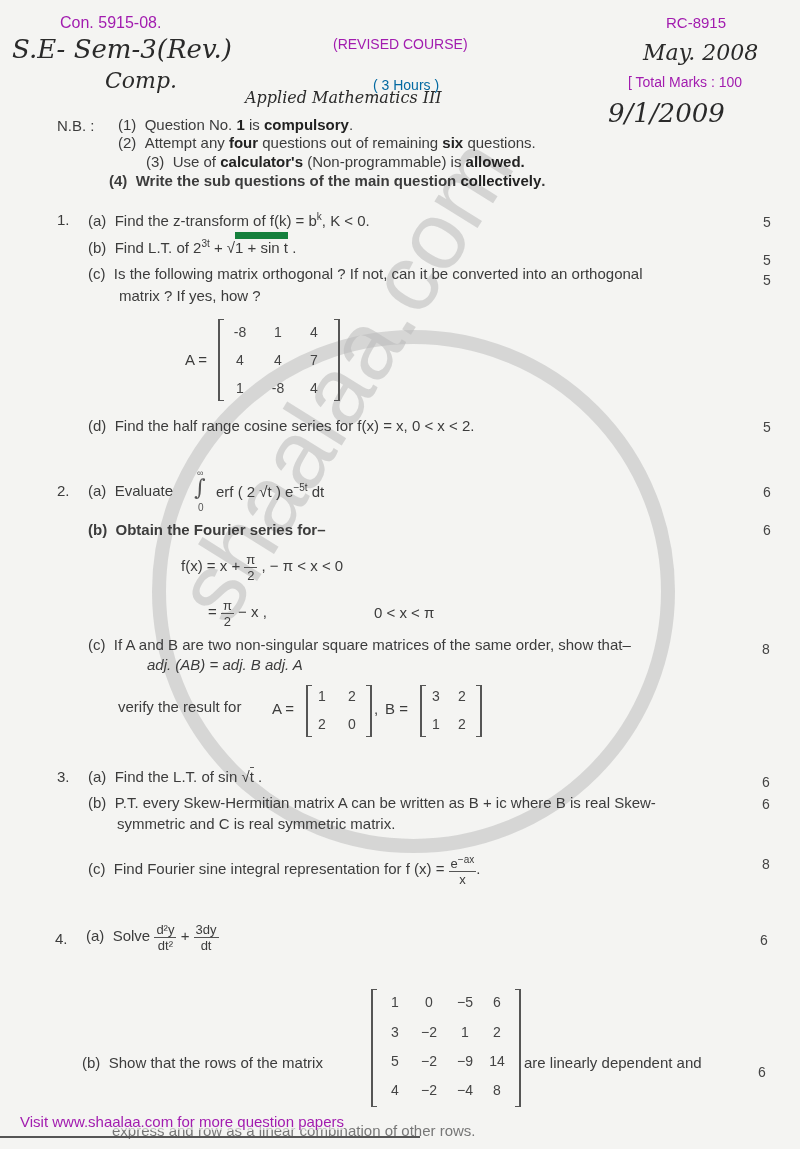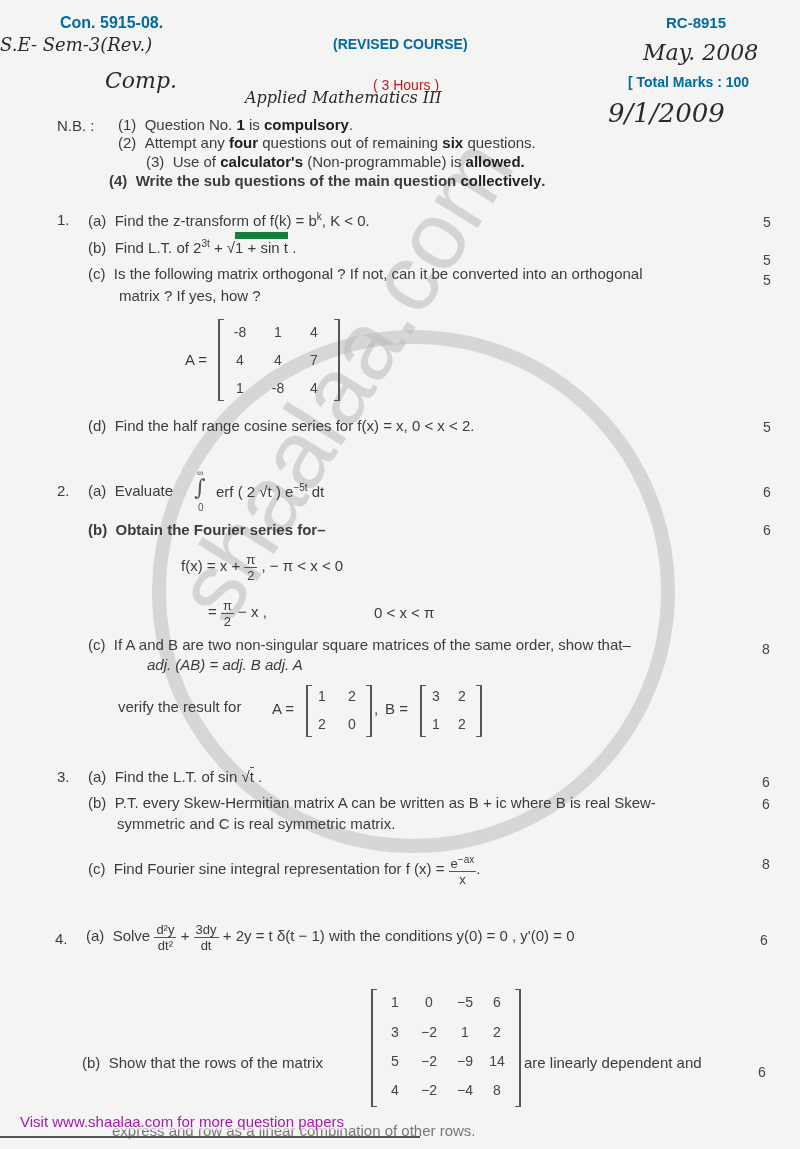--- a/index.html
+++ b/index.html
@@ -3,21 +3,21 @@
 <meta charset="utf-8">
 <style>
   html, body { margin: 0; padding: 0; }
   body {
     width: 800px; height: 1149px; position: relative; overflow: hidden;
     background: #f4f4f2;
     font-family: "Liberation Sans", sans-serif;
     color: #3a3a3a;
   }
   .abs { position: absolute; white-space: nowrap; }
-  .hdr { font-size: 15px; font-weight: bold; color: #0369a1; }
+  .hdr { font-size: 15px; font-weight: normal; color: #a21caf; }
   .hand { font-family: "DejaVu Serif", serif; font-style: italic; color: #2a2a2a; }
   .t { font-size: 15px; color: #3c3c3c; }
   .nb { font-size: 15px; color: #3c3c3c; }
   .marks { font-size: 14px; color: #444; }
   b { color: #222; }
   sup { font-size: 10px; }
   .mat { position: absolute; border-left: 2px solid #555; border-right: 2px solid #555; }
   .mat:before, .mat:after { content: ""; position: absolute; top: -1px; bottom: -1px; width: 6px; border-top: 1.5px solid #555; border-bottom: 1.5px solid #555; }
   .mat:before { left: -2px; }
   .mat:after { right: -2px; }
@@ -38,24 +38,24 @@
 </style>
 </head>
 <body>
 
 <div class="watermark-circle"></div>
 <div class="abs watermark-text">shaalaa.com</div>
 
 <div class="abs hdr" style="left:60px;top:14px;font-size:16px;">Con. 5915-08.</div>
 <div class="abs hdr" style="left:333px;top:36px;font-size:14px;">(REVISED COURSE)</div>
 <div class="abs hdr" style="left:666px;top:14px;">RC-8915</div>
-<div class="abs" style="left:373px;top:77px;font-size:14px;color:#b91c1c;">( 3 Hours )</div>
+<div class="abs" style="left:373px;top:77px;font-size:14px;color:#0369a1;">( 3 Hours )</div>
 <div class="abs hdr" style="left:628px;top:74px;font-size:14px;">[ Total Marks : 100</div>
 
-<div class="abs hand" style="left:0;top:34px;font-size:18px;">S.E- Sem-3(Rev.)</div>
+<div class="abs hand" style="left:12px;top:34px;font-size:26px;">S.E- Sem-3(Rev.)</div>
 <div class="abs hand" style="left:105px;top:68px;font-size:22px;">Comp.</div>
 <div class="abs hand" style="left:245px;top:88px;font-size:16px;">Applied Mathematics III</div>
 <div class="abs hand" style="left:643px;top:40px;font-size:22px;">May. 2008</div>
 <div class="abs hand" style="left:608px;top:98px;font-size:26px;">9/1/2009</div>
 
 <div class="abs nb" style="left:57px;top:117px;">N.B. :</div>
 <div class="abs nb" style="left:118px;top:116px;">
   <span>(1)</span>&nbsp;&nbsp;<span>Question No. </span><b>1</b><span> is </span><b>compulsory</b><span>.</span>
 </div>
 <div class="abs nb" style="left:118px;top:134px;">
@@ -172,21 +172,20 @@
   <span class="frac"><span class="num"><span>e</span><sup>−ax</sup></span><span class="den">x</span></span><span>.</span>
 </div>
 <div class="abs marks" style="left:762px;top:856px;">8</div>
 
 <div class="abs t" style="left:55px;top:930px;">4.</div>
 <div class="abs t" style="left:86px;top:922px;">
   <span>(a)</span>&nbsp; <span>Solve</span>
   <span class="frac"><span class="num">d²y</span><span class="den">dt²</span></span>
   <span>+</span>
   <span class="frac"><span class="num">3dy</span><span class="den">dt</span></span>
-  <span>+ 2y = t δ(t − 1)  with the conditions y(0) = 0 , y'(0) = 0</span>
 </div>
 <div class="abs marks" style="left:760px;top:932px;">6</div>
 
 <div class="abs t" style="left:82px;top:1054px;">
   <span>(b)</span>&nbsp; <span>Show that the rows of the matrix</span>
 </div>
 <div class="mat" style="left:371px;top:990px;width:146px;height:116px;">
   <div class="cell" style="left:8px;top:4px;">1</div>
   <div class="cell" style="left:42px;top:4px;">0</div>
   <div class="cell" style="left:78px;top:4px;">−5</div>

